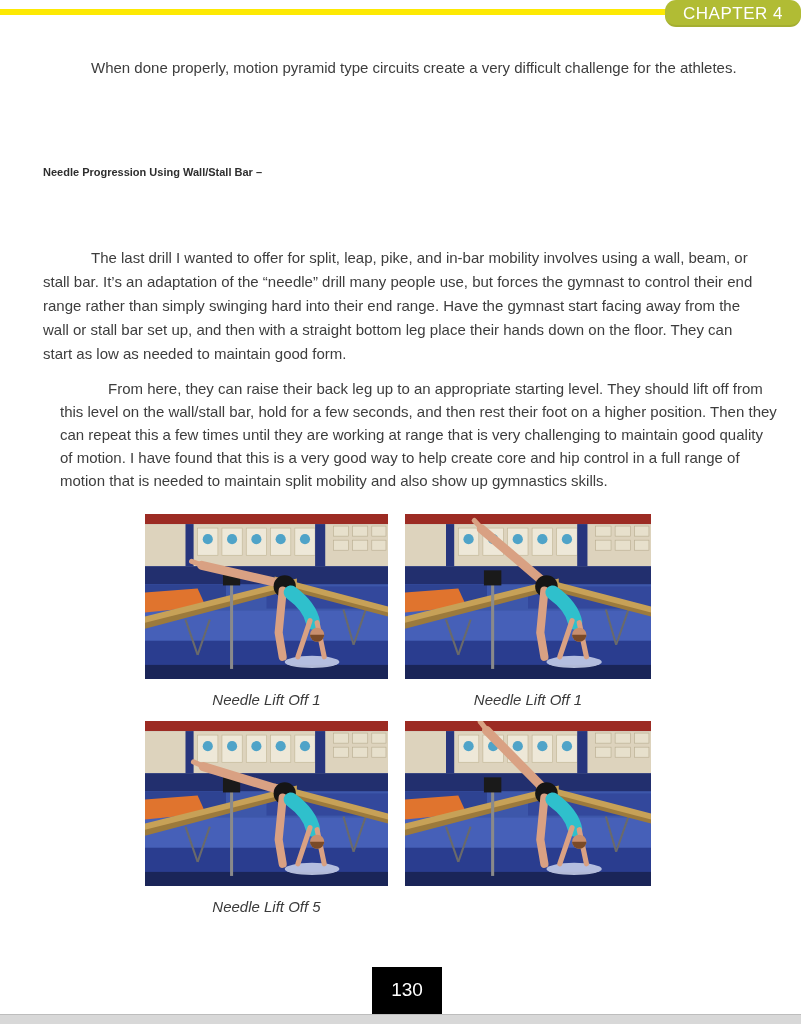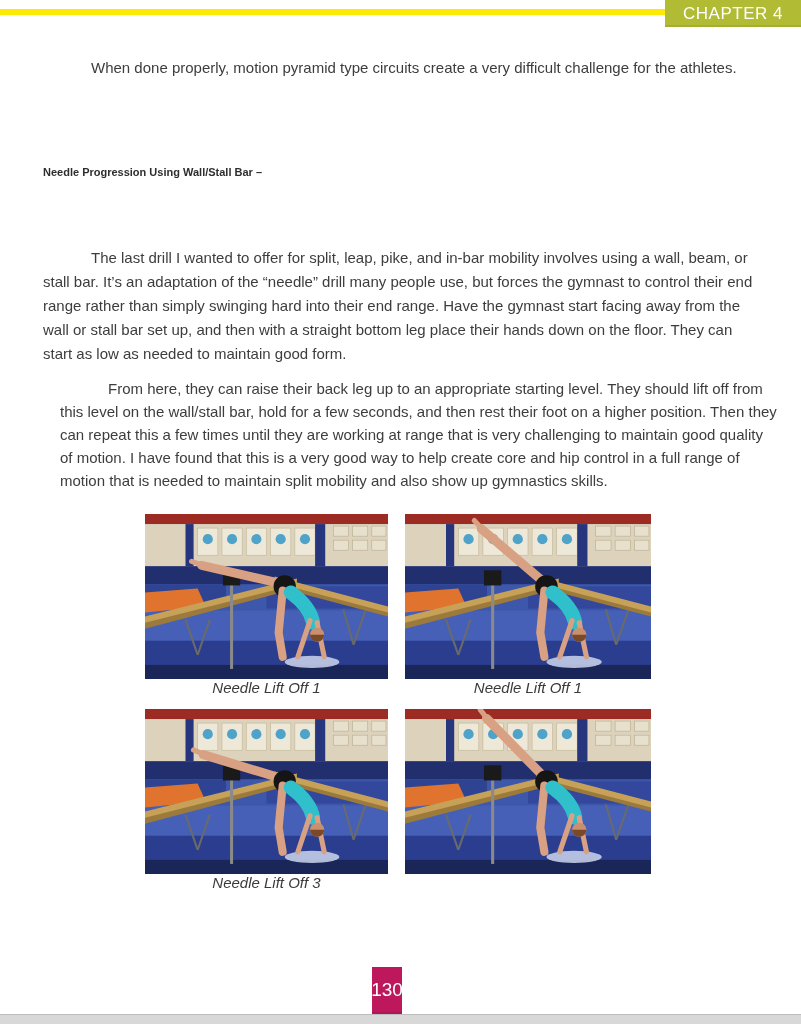--- a/index.html
+++ b/index.html
@@ -16,20 +16,21 @@
   }
   .chapter-box {
     position: absolute; top: 0; left: 665px; width: 136px; height: 27px;
     background: #b1bc34;
     color: #ffffff;
     font-size: 17px;
     text-align: center;
     line-height: 27px;
     letter-spacing: 0.5px;
     border-bottom: 2px solid rgba(0,0,0,0.07);
+    border-radius: 11px;
   }
   .body-text {
     position: absolute; left: 43px; width: 718px;
     line-height: 24px;
     text-indent: 48px;
   }
   #p1 { top: 56px; }
   .section-heading {
     position: absolute; left: 43px; top: 166px; width: 718px;
     font-size: 11px; font-weight: bold; color: #2e2e2e;
@@ -39,30 +40,31 @@
   .figure-grid {
     position: absolute; left: 145px; top: 514px; width: 507px;
     display: grid;
     grid-template-columns: 243px 246px;
     column-gap: 17px;
     row-gap: 12px;
   }
   figure { margin: 0; }
   .photo { display: block; width: 100%; height: 165px; background: #3d57aa; }
   figcaption {
+    margin-top: 12px;
     text-align: center;
     font-style: italic;
     font-size: 15px;
     color: #3a3a3a;
     height: 18px;
     line-height: 18px;
   }
   .page-number-box {
-    position: absolute; left: 372px; top: 967px; width: 30px; height: 47px;
-    background: #be185d;
+    position: absolute; left: 372px; top: 967px; width: 70px; height: 47px;
+    background: #000000;
     color: #ffffff;
     font-size: 19px;
     display: flex; align-items: center; justify-content: center;
     border-bottom: 2px solid rgba(0,0,0,0.07);
   }
   .bottom-band {
     position: absolute; left: 0; bottom: 0; width: 801px; height: 10px;
     background: #d8d8d8;
     border-top: 1px solid #bdbdbd;
   }
@@ -274,21 +276,21 @@
         </g>
         <circle cx="138" cy="72" r="11" fill="#151515"></circle>
         <path d="M136,76 L132,118 L136,142" stroke="#d9a183" stroke-width="8" fill="none" stroke-linecap="round"></path>
         <path d="M144,78 Q163,92 166,108" stroke="#2fc0cc" stroke-width="14" fill="none" stroke-linecap="round"></path>
         <path d="M163,106 L151,142" stroke="#d9a183" stroke-width="5" stroke-linecap="round" fill="none"></path>
         <path d="M170,108 L177,142" stroke="#d9a183" stroke-width="5" stroke-linecap="round" fill="none"></path>
         <circle cx="170" cy="120" r="7" fill="#c98f6e"></circle>
         <path d="M163,120 a7,7 0 0,1 14,0 z" fill="#7a4a28" transform="rotate(180 170 120)"></path>
       </g>
     </svg>
-    <figcaption>Needle Lift Off 3</figcaption>
+    <figcaption>Needle Lift Off 5</figcaption>
   </figure>
 
   <figure>
     <svg class="photo" viewBox="0 0 240 164" preserveAspectRatio="none">
       <rect x="0" y="0" width="240" height="10" fill="#9c2b23"></rect>
       <rect x="0" y="10" width="240" height="42" fill="#ddd3bd"></rect>
       <g fill="#eee8d8" stroke="#c0b595" stroke-width="0.6">
         <rect x="52" y="14" width="20" height="27"></rect>
           <rect x="76" y="14" width="20" height="27"></rect>
         <rect x="100" y="14" width="20" height="27"></rect>

